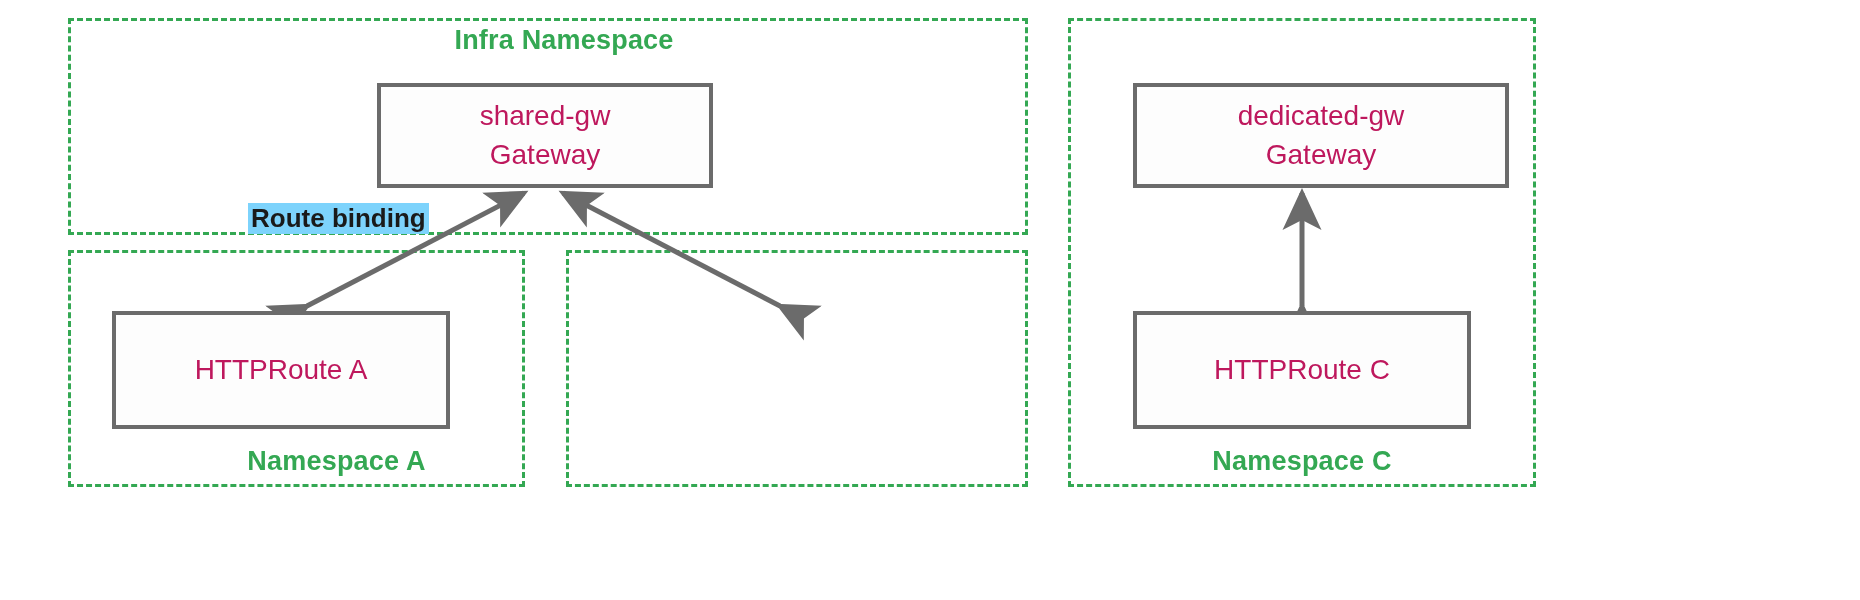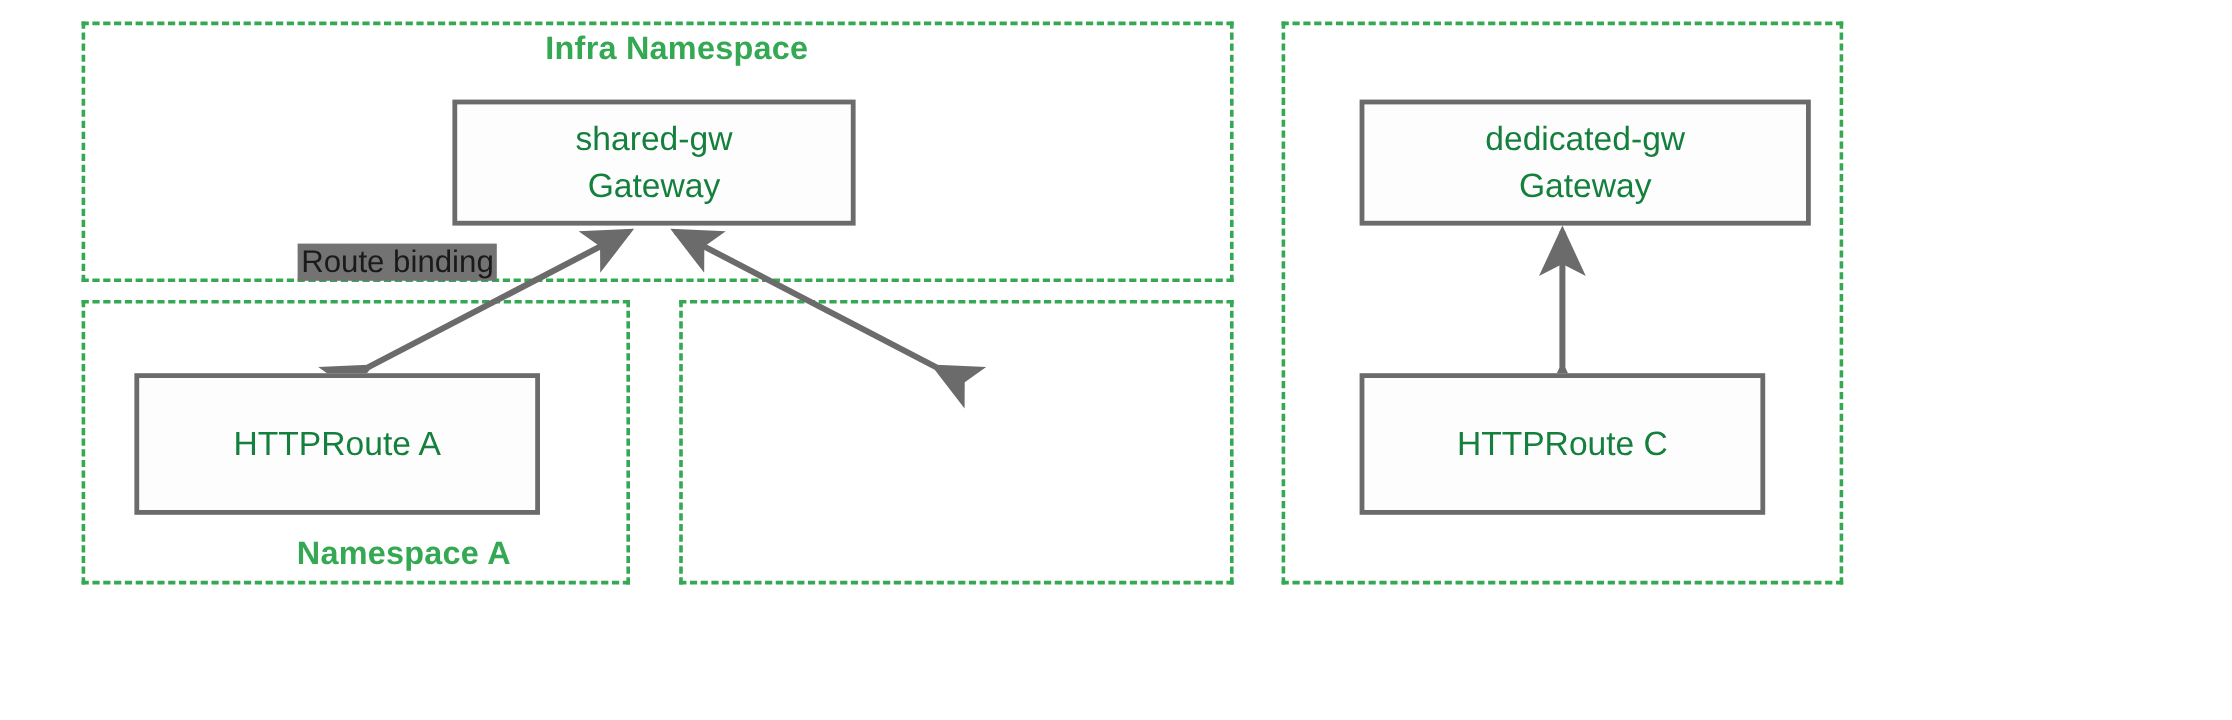--- a/index.html
+++ b/index.html
@@ -40,40 +40,40 @@
   
   .res-box {
     position: absolute;
     box-sizing: border-box;
     border: 4px solid #6B6B6B;
     background: #FDFDFD;
     display: flex;
     flex-direction: column;
     align-items: center;
     justify-content: center;
-    color: #15803d;
+    color: #be185d;
     font-size: 28px;
     font-weight: 500;
     line-height: 1.36;
     text-align: center;
     font-family: "Liberation Sans", sans-serif;
   }
   .res-box span {
     display: block;
     white-space: nowrap;
   }
 
   
   .edge-label {
     position: absolute;
     color: #1A1A1A;
     font-size: 26px;
-    font-weight: 400;
+    font-weight: 700;
     white-space: nowrap;
-    background: #737373;
+    background: #7dd3fc;
     padding: 0 3px;
     font-family: "Liberation Sans", sans-serif;
   }
 
   
   #edges {
     position: absolute;
     left: 0;
     top: 0;
     width: 1860px;
@@ -92,20 +92,21 @@
 
   <div class="ns-box" style="left:566px; top:250px; width:462px; height:237px;"></div>
 
   <div class="ns-box" style="left:1068px; top:18px; width:468px; height:469px;"></div>
 
   <div class="ns-label" style="left:84px; top:25px; width:960px;">Infra Namespace</div>
 
   <div class="ns-label" style="left:68px; top:446px; width:457px;padding-left:40px;">Namespace A</div>
 
 
+  <div class="ns-label" style="left:1068px; top:446px; width:468px;">Namespace C</div>
 
   <svg id="edges" viewBox="0 0 1860 600" xmlns="http://www.w3.org/2000/svg">
     <defs>
       <marker id="ah" markerWidth="9" markerHeight="9" refX="7.4" refY="4.5" orient="auto" markerUnits="strokeWidth">
         <path d="M0,0.6 L8.4,4.5 L0,8.4 L2.0,4.5 Z" fill="#6B6B6B"></path>
       </marker>
     </defs>
 
       shared-gw --&gt;
     <line x1="307" y1="306" x2="524" y2="193" stroke="#6B6B6B" stroke-width="5" marker-start="url(#ah)" marker-end="url(#ah)"></line>

